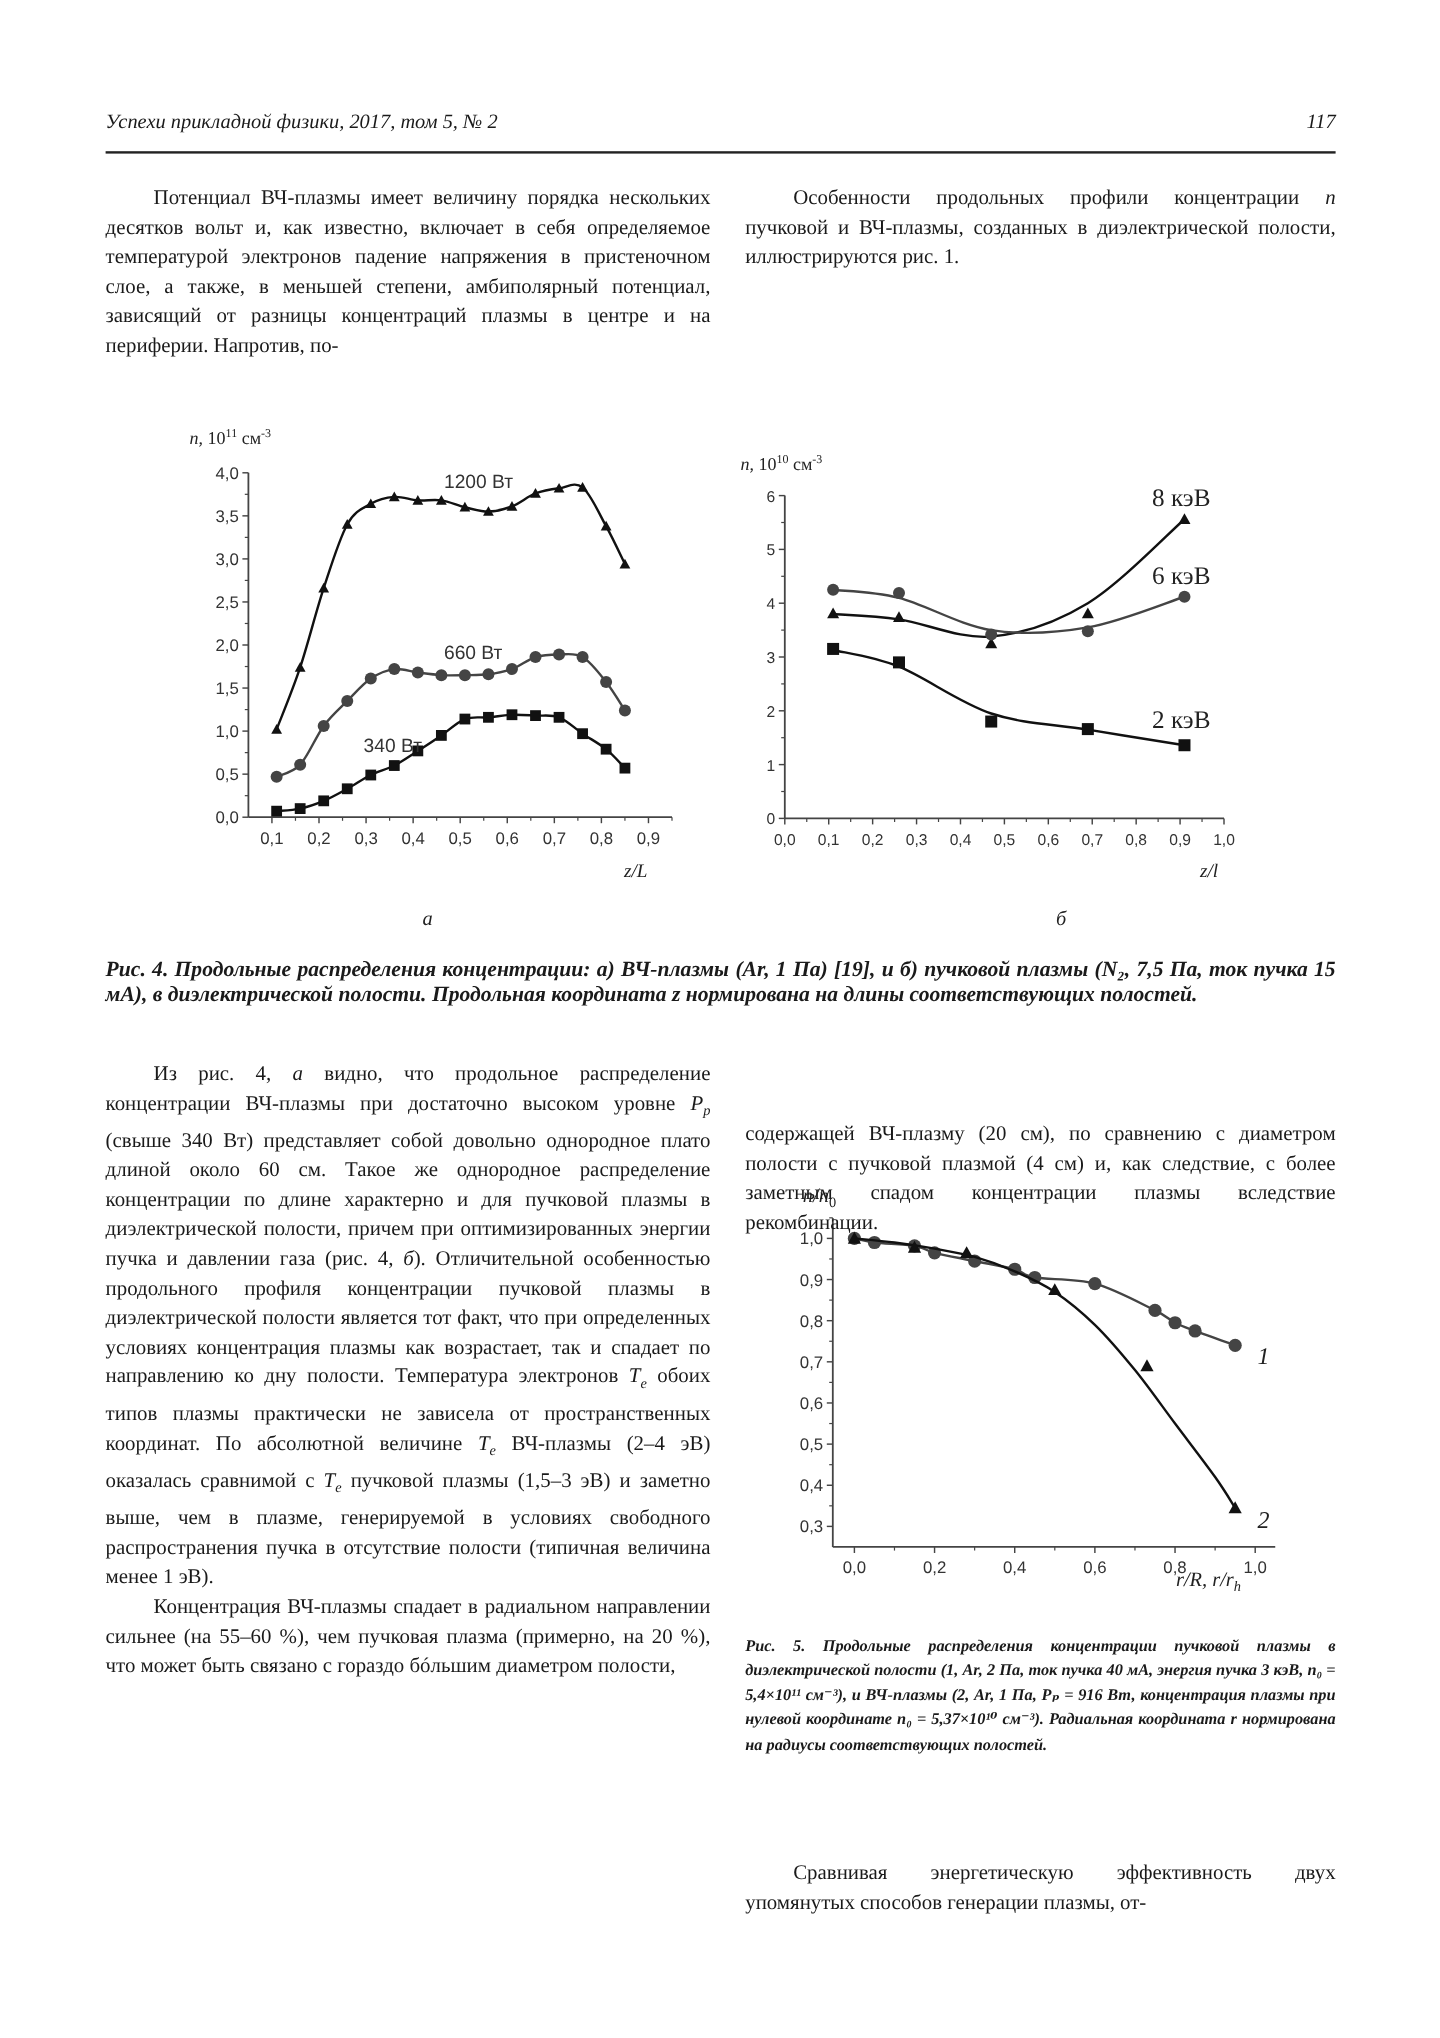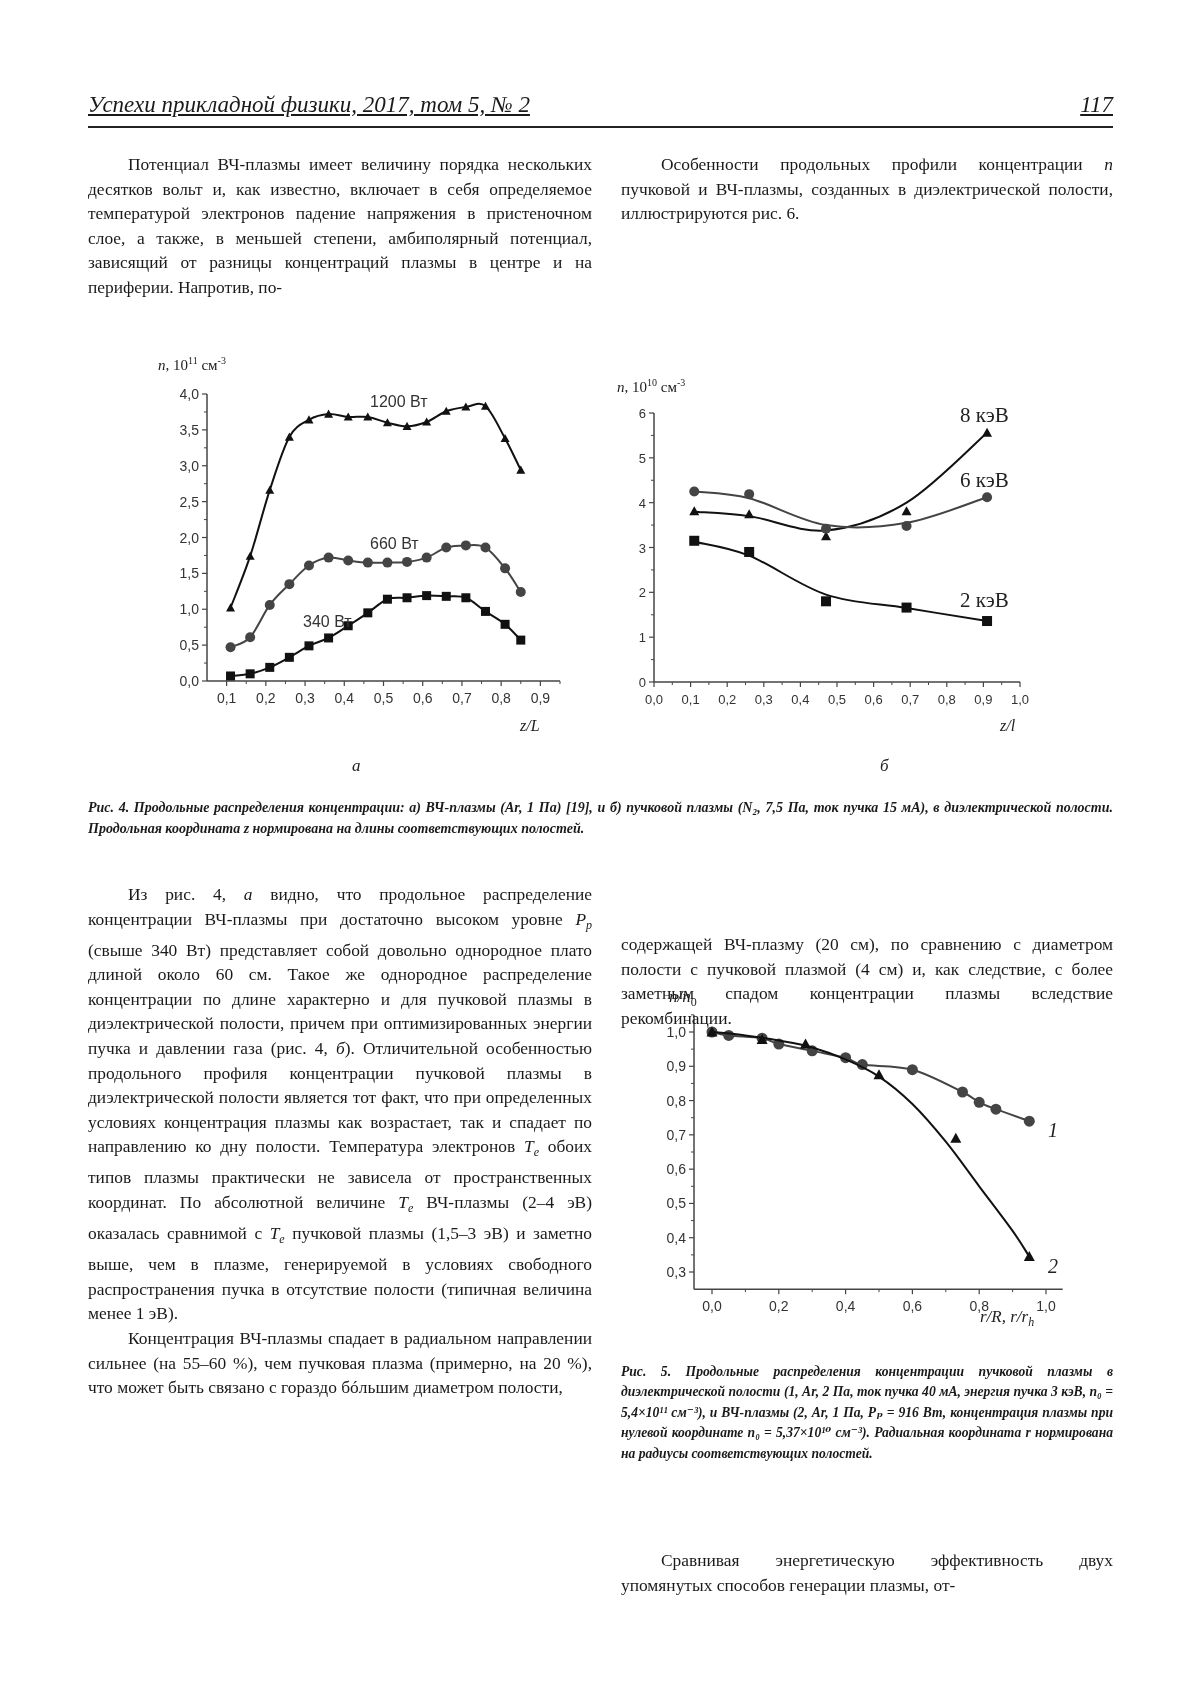--- a/index.html
+++ b/index.html
@@ -1,43 +1,43 @@
 <!DOCTYPE html>
 <html><head>
 <meta charset="utf-8">
 <style>
   html, body { margin:0; padding:0; background:#fff; }
   body { width:1200px; height:1698px; position:relative; overflow:hidden;
          font-family:"Liberation Serif", "DejaVu Serif", serif; color:#1a1a1a; }
-  .hdr { position:absolute; top:92px; font-style:italic; font-size:23px;text-decoration:underline; }
+  .hdr { position:absolute; top:92px; font-style:italic; font-size:17px; }
   #hdr-left { left:88px; }
   #hdr-right { right:87px;text-align:center; }
   .rule { position:absolute; left:88px; width:1025px; top:126px; height:2px; background:#222; }
   .col { position:absolute; font-size:17.4px; line-height:24.6px; text-align:justify;margin-top:16px; }
   .col p { margin:0; }
   .ind { text-indent:40px; }
   .col1 { left:88px; width:504px; }
   .col2 { left:621px; width:492px; }
-  .cap { position:absolute; font-weight:bold; font-style:italic; font-size:14px; line-height:21px; text-align:justify; }
+  .cap { position:absolute; font-weight:bold; font-style:italic; font-size:18px; line-height:21px; text-align:justify; }
   svg text { font-family:"Liberation Sans", "DejaVu Sans", sans-serif; fill:#333; }
   svg .serif { font-family:"Liberation Serif", "DejaVu Serif", serif; fill:#222; }
   .figsvg { position:absolute; left:0; top:0; }
 </style>
 </head>
 <body>
 
 <div class="hdr" id="hdr-left">Успехи прикладной физики, 2017, том 5, № 2</div>
 <div class="hdr" id="hdr-right">117</div>
 <div class="rule"></div>
 
 <div class="col col1" style="top:136px;">
   <p class="ind">Потенциал ВЧ-плазмы имеет величину порядка нескольких десятков вольт и, как известно, включает в себя определяемое температурой электронов падение напряжения в пристеночном слое, а также, в меньшей степени, амбиполярный потенциал, зависящий от разницы концентраций плазмы в центре и на периферии. Напротив, по-</p>
 </div>
 <div class="col col2" style="top:136px;">
-  <p class="ind"><span>Особенности продольных профили концентрации </span><i>n</i><span> пучковой и ВЧ-плазмы, созданных в диэлектрической полости, иллюстрируются рис. 6.</span></p>
+  <p class="ind"><span>Особенности продольных профили концентрации </span><i>n</i><span> пучковой и ВЧ-плазмы, созданных в диэлектрической полости, иллюстрируются рис. 1.</span></p>
 </div>
 
 <svg class="figsvg" width="1200" height="1698">
 
   <g id="fig4a">
     <text class="serif" x="158" y="370" font-size="15"><tspan font-style="italic">n</tspan>, 10<tspan font-size="10" dy="-6">11</tspan><tspan dy="6"> см</tspan><tspan font-size="10" dy="-6">-3</tspan></text>
     <text class="serif" x="520" y="731" font-size="16" font-style="italic">z/L</text>
     <text class="serif" x="352" y="771" font-size="17" font-style="italic">а</text>
   <line x1="207" y1="681" x2="560" y2="681" stroke="#444" stroke-width="1.5"></line>
       <line x1="207" y1="681" x2="207" y2="394" stroke="#444" stroke-width="1.5"></line>

